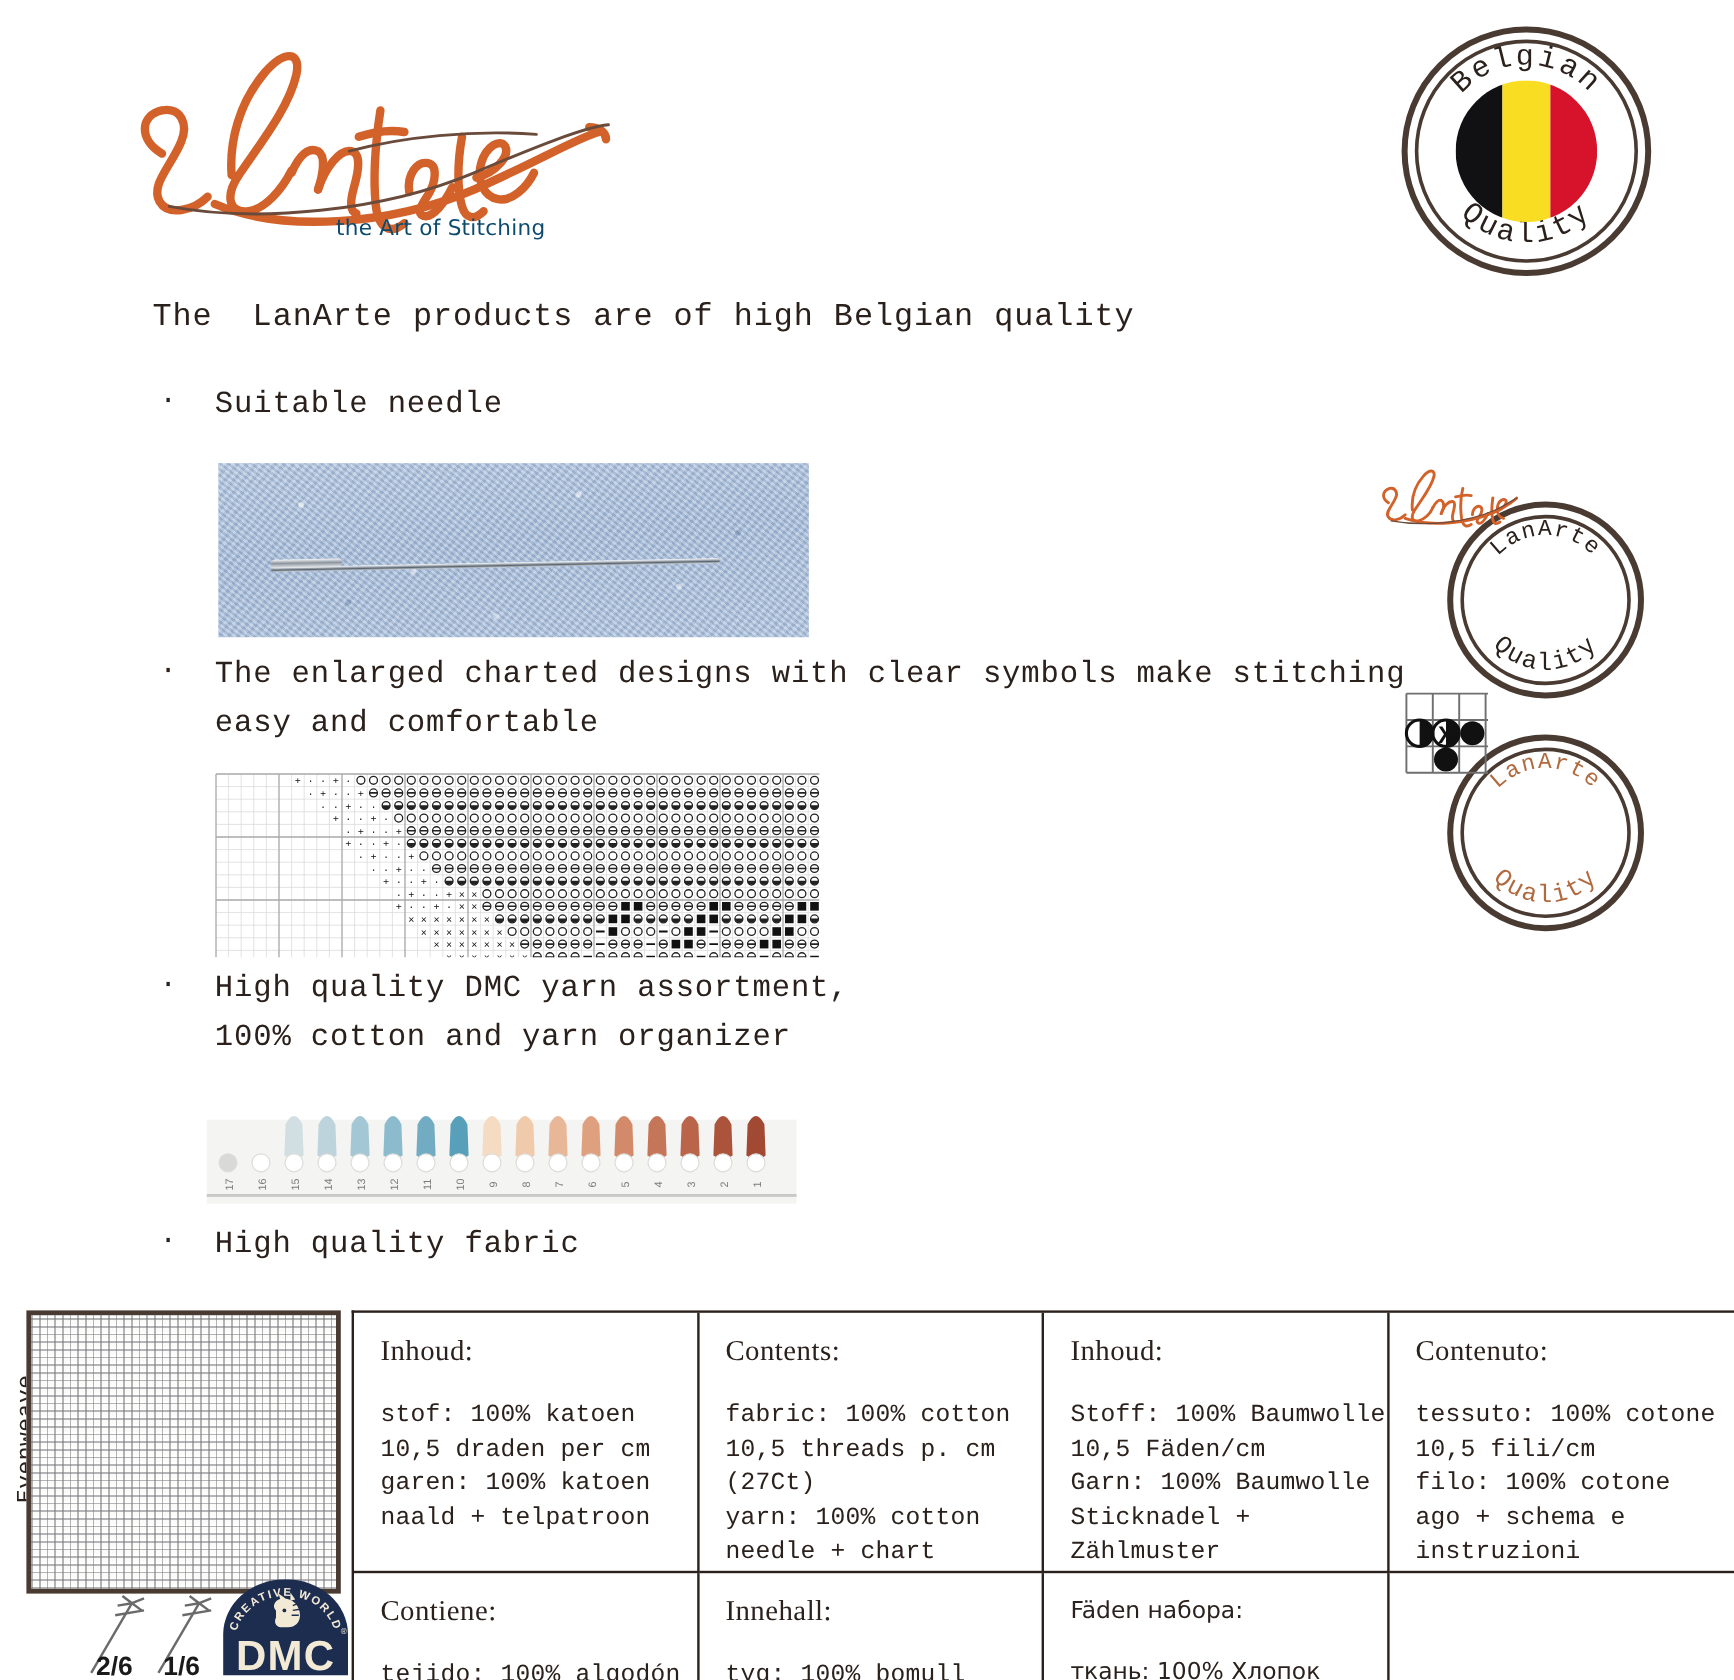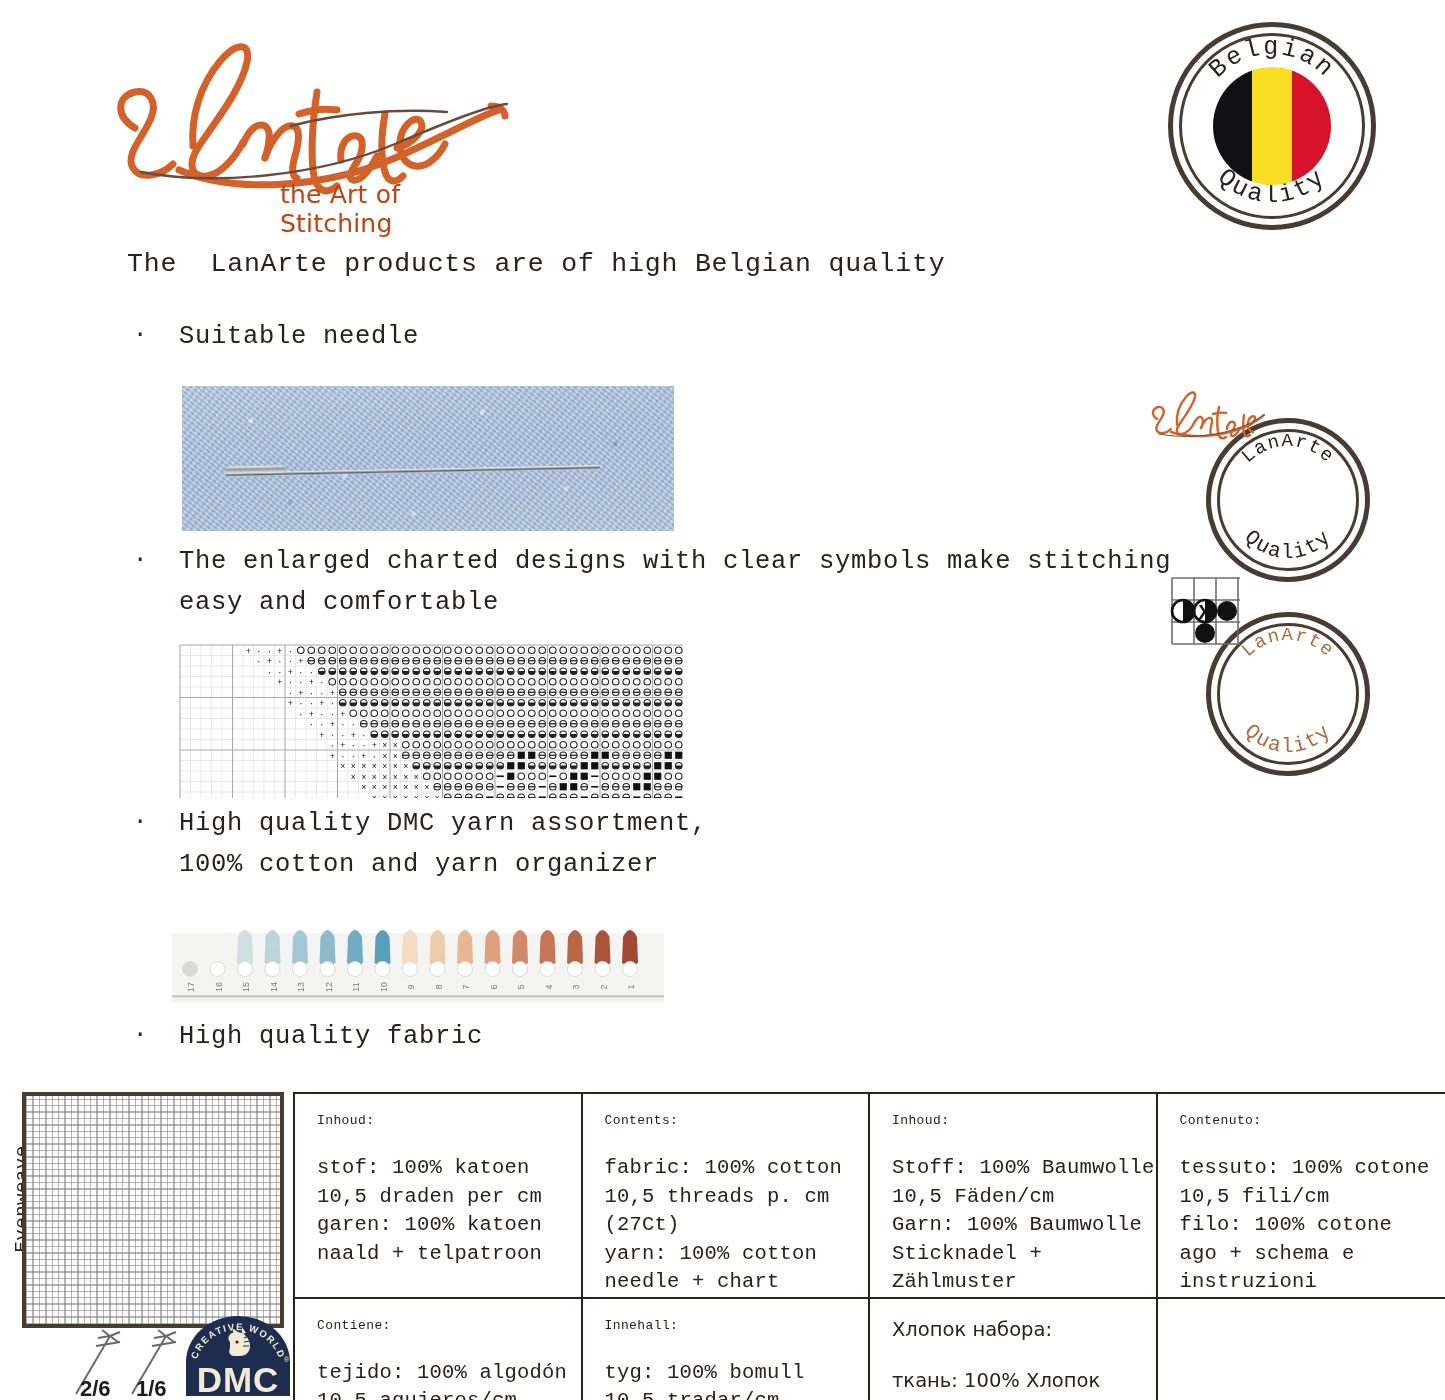--- a/index.html
+++ b/index.html
@@ -23,22 +23,22 @@
     top: 18px;
     width: 420px;
     height: 195px;
   }
   #brand-logo svg { display: block; }
   .logo-tag {
     position: absolute;
     left: 185px;
     top: 162px;
     font-family: "DejaVu Sans", "Liberation Sans", sans-serif;
-    font-size: 25px;
-    color: #c2410c;
+    font-size: 18px;
+    color: #0c4a6e;
     letter-spacing: .2px;
   }
 
   
   .seal {
     position: absolute;
     border-radius: 50%;
   }
   .seal-outer-ring {
     position: absolute;
@@ -226,23 +226,24 @@
     grid-template-rows: 1fr 1fr;
   }
   .lang-cell {
     border-right: 2px solid #2b211c;
     border-bottom: 2px solid #2b211c;
     box-sizing: border-box;
     padding: 19px 0 0 22px;
   }
   .lang-cell:nth-child(4n) { border-right: none; }
   .lang-title {
-    font-size: 13px;
+    font-size: 24px;
     letter-spacing: .4px;
     margin-bottom: 26px;
+    font-family: Liberation Serif, serif;
   }
   .lang-lines {
     font-size: 20.5px;
     line-height: 28.5px;
     letter-spacing: .2px;
     white-space: pre-line;
   }
   .lang-cell.cyrillic .lang-title,
   .lang-cell.cyrillic .lang-lines {
     font-family: "DejaVu Sans", "Liberation Sans", sans-serif;
@@ -1959,19 +1960,19 @@
 aguja + gráfico</div>
   </div>
   <div class="lang-cell">
     <div class="lang-title">Innehall:</div>
     <div class="lang-lines">tyg: 100% bomull
 10,5 tradar/cm
 garn: 100% bomull
 nal + mönster</div>
   </div>
   <div class="lang-cell cyrillic">
-    <div class="lang-title">Хлопок набора:</div>
+    <div class="lang-title">Fäden набора:</div>
     <div class="lang-lines">ткань: 100% Хлопок
 10,5 нитей в 1см. (27размер)
 мулине: 100% хлопок
 игла + инструкция</div>
   </div>
 </div>
 
 </body></html>

